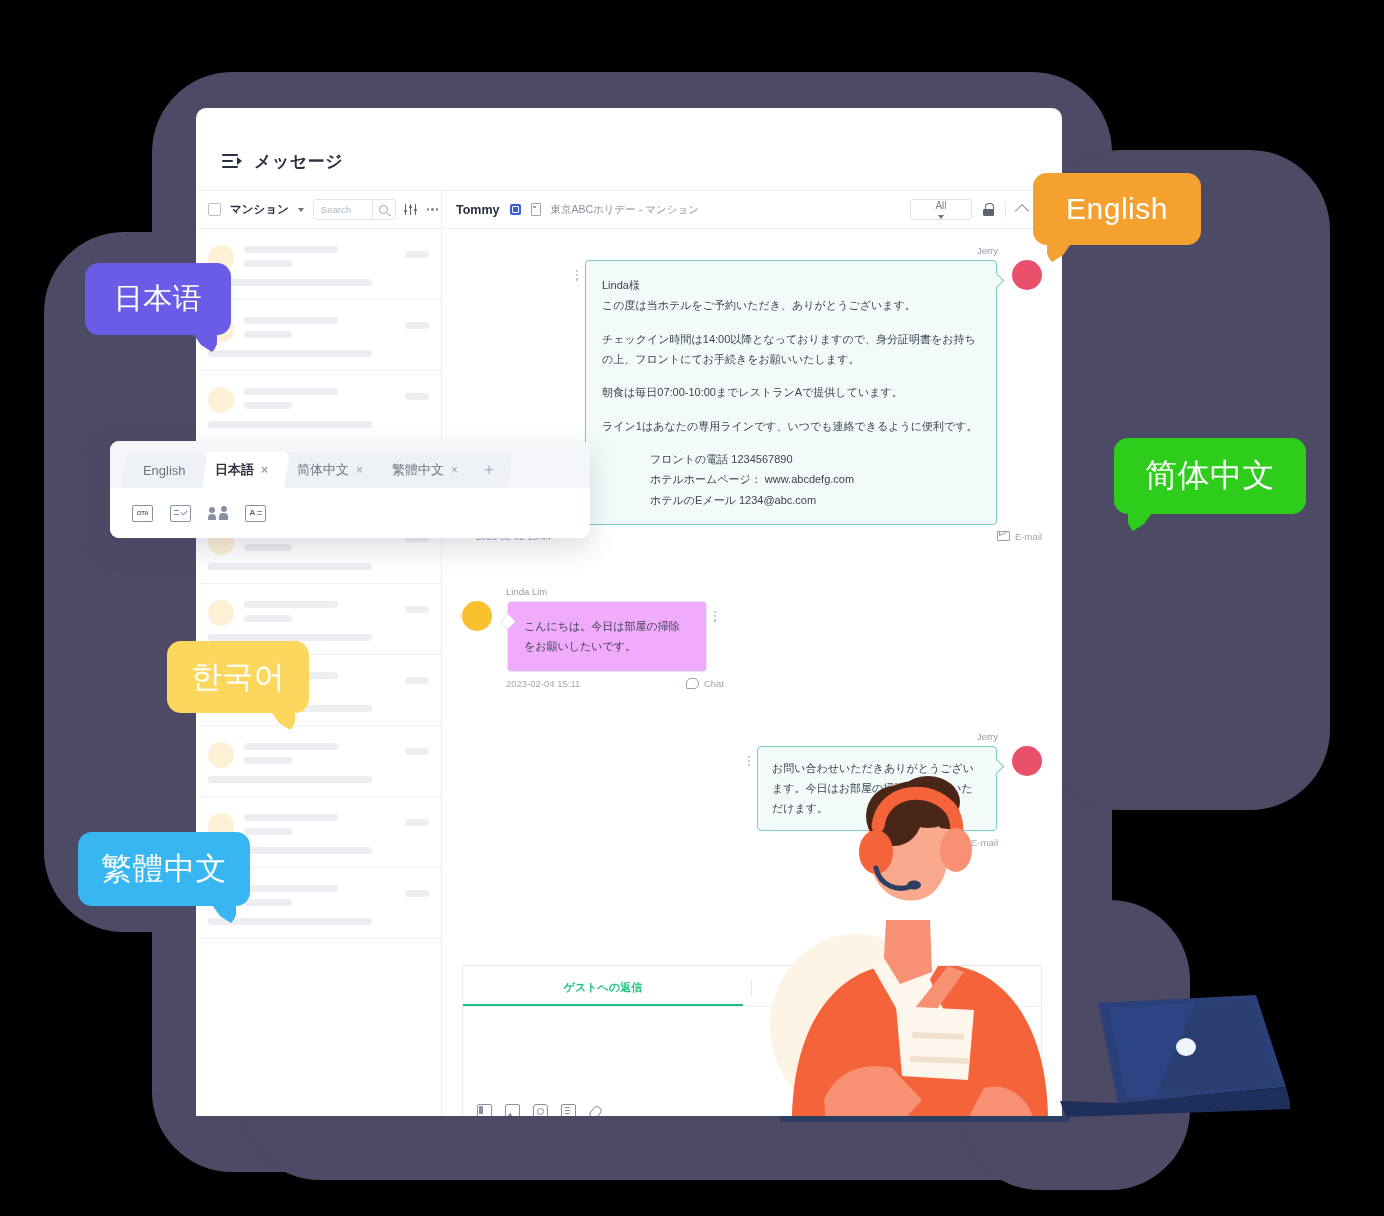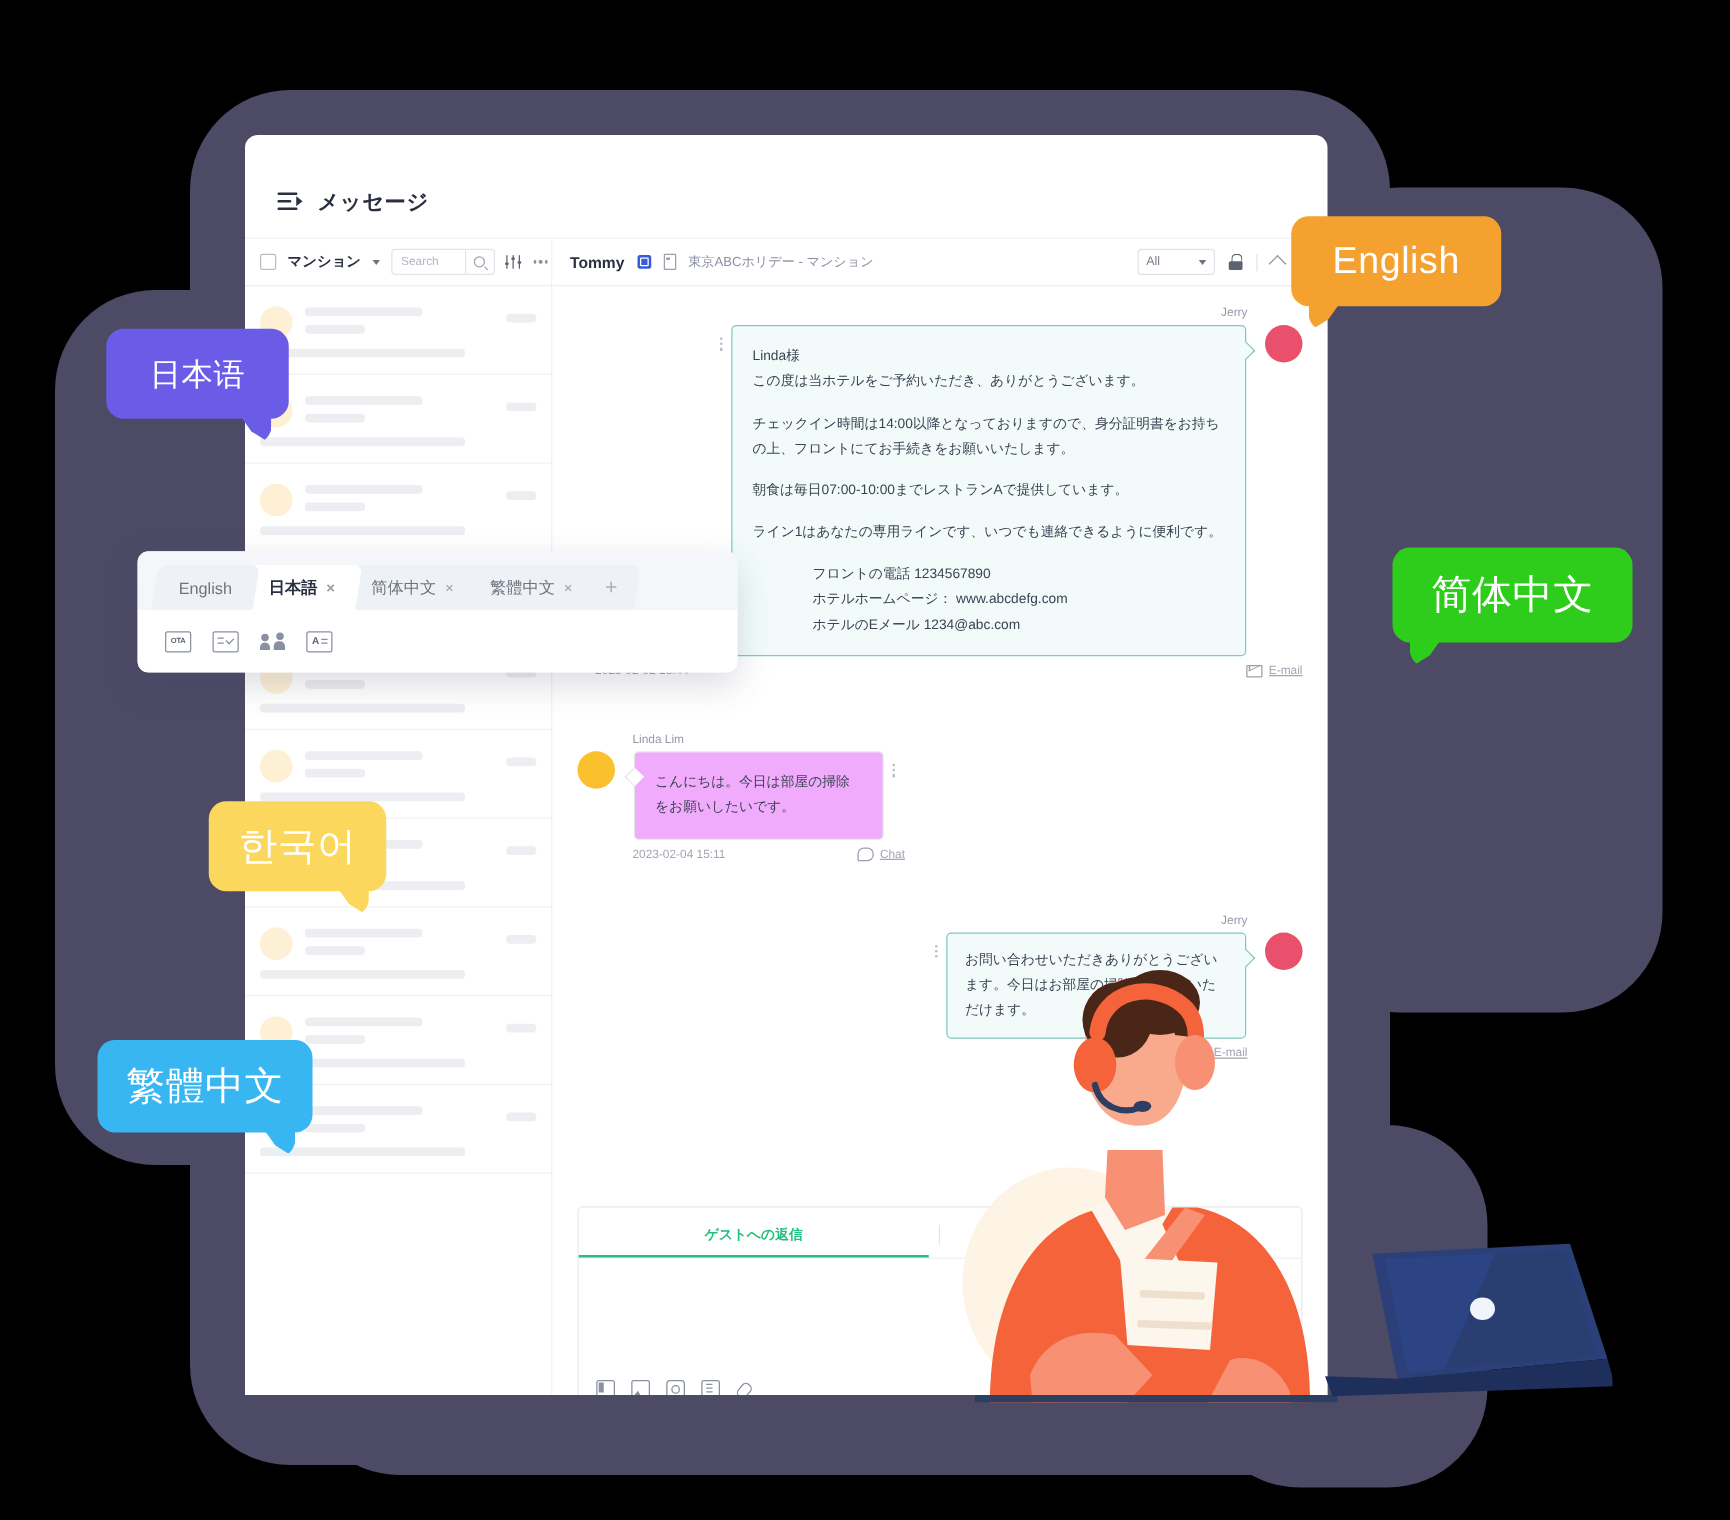--- a/index.html
+++ b/index.html
@@ -87,21 +87,21 @@
   .guest-name{font-size:12.5px;font-weight:700;color:#2b3040;}
   .badge-blue{width:11px;height:11px;border-radius:2px;background:#3b5bdb;position:relative;flex:none;}
   .badge-blue:after{content:"";position:absolute;left:2.6px;top:2.4px;width:5px;height:5px;
     border:1.2px solid #fff;border-radius:1px;}
   .prop-ic{width:8px;height:11px;border:1.2px solid #9aa0ac;border-radius:1px;flex:none;position:relative;}
   .prop-ic:after{content:"";position:absolute;left:1.5px;top:1.5px;width:3px;height:2px;background:#9aa0ac;}
   .prop-name{font-size:10.5px;color:#8a90a0;white-space:nowrap;}
   .head-right{margin-left:auto;display:flex;align-items:center;gap:11px;}
   .sel-all{
     width:62px;height:21px;border:1px solid #dfe2e8;border-radius:3px;display:flex;align-items:center;
-    justify-content:space-between;padding:0 6px;box-sizing:border-box;
+    justify-content:space-between;padding:0 6px;box-sizing:border-box;flex-direction:column;
   }
   .sel-all .lab{font-size:10px;color:#7b818e;}
   .ic-lock{width:11px;height:13px;position:relative;flex:none;}
   .ic-lock i{position:absolute;bottom:0;left:0;width:11px;height:7.5px;background:#5c6270;border-radius:1.5px;}
   .ic-lock b{position:absolute;top:0;left:2px;width:7px;height:7px;border:1.4px solid #5c6270;
     border-bottom:none;border-radius:4px 4px 0 0;}
   .vdiv{width:1px;height:14px;background:#e3e6ec;}
   .cv{width:9px;height:9px;border-left:1.5px solid #8b919c;border-top:1.5px solid #8b919c;flex:none;}
   .cv.up{transform:rotate(45deg);margin-top:3px;}
   .cv.dn{transform:rotate(-135deg);margin-bottom:3px;}
@@ -123,21 +123,21 @@
   .bubble p{margin:0;}
   .bubble p.gap{margin-top:13px;}
   .tail{position:absolute;right:-6px;top:14px;width:10px;height:10px;background:#f2fbfa;
     border-top:1px solid #7ec9c2;border-right:1px solid #7ec9c2;transform:rotate(45deg);}
   .tail.l{left:-6px;right:auto;background:#fff;border:none;border-bottom:1px solid #e4e7ec;
     border-left:1px solid #e4e7ec;}
   .avatar{width:30px;height:30px;border-radius:50%;flex:none;}
   .avatar.red{background:#e8506b;}
   .avatar.yellow{background:#fbc02d;}
   .meta{display:flex;align-items:center;font-size:9.5px;color:#a0a6b2;margin-top:6px;}
-  .meta .ch{margin-left:auto;display:flex;align-items:flex-end;gap:5px;text-decoration:underline;}
+  .meta .ch{margin-left:auto;display:flex;align-items:flex-start;gap:5px;}
   .ic-mail{width:11px;height:8px;border:1.2px solid #9aa0ac;border-radius:1px;position:relative;flex:none;}
   .ic-mail:after{content:"";position:absolute;left:0.6px;top:0.3px;width:6px;height:4px;
     border-left:1.2px solid #9aa0ac;border-bottom:1.2px solid #9aa0ac;transform:skewX(-34deg) rotate(-34deg);
     transform-origin:left top;}
   .ic-chat{width:11px;height:9px;border:1.2px solid #9aa0ac;border-radius:5px 5px 5px 1px;flex:none;}
 
   
   .composer{
     margin:0 20px 14px 20px;border:1px solid #e6e9ee;border-radius:4px;height:160px;
     display:flex;flex-direction:column;background:#fff;
@@ -488,21 +488,21 @@
       </div>
       <div class="lt-ic idc"></div>
     </div>
   </div>
 
   <div id="bubbles-host">
       <div class="sb" style="left: 1033px; top: 173px; width: 168px; height: 72px; background: rgb(245, 161, 48); color: rgb(255, 255, 255); font-size: 30px;">
         <span>English</span>
         <div class="tailn" style="left: 14px; bottom: -20px; border-width: 14px 10px 10px 16px; border-style: solid; border-color: rgb(245, 161, 48) transparent transparent rgb(245, 161, 48); border-radius: 0px 0px 0px 14px;"></div>
       </div>
-      <div class="sb" style="left: 85px; top: 263px; width: 146px; height: 72px; background: rgb(107, 92, 231); color: rgb(255, 255, 255); font-size: 25px;">
+      <div class="sb" style="left: 85px; top: 263px; width: 146px; height: 72px; background: rgb(107, 92, 231); color: rgb(255, 255, 255); font-size: 29px;">
         <span>日本语</span>
         <div class="tailn" style="right: 14px; bottom: -20px; border-width: 14px 16px 10px 10px; border-style: solid; border-color: rgb(107, 92, 231) rgb(107, 92, 231) transparent transparent; border-radius: 0px 0px 14px;"></div>
       </div>
       <div class="sb" style="left: 1114px; top: 438px; width: 192px; height: 76px; background: rgb(46, 204, 27); color: rgb(255, 255, 255); font-size: 32px;">
         <span>简体中文</span>
         <div class="tailn" style="left: 14px; bottom: -20px; border-width: 14px 10px 10px 16px; border-style: solid; border-color: rgb(46, 204, 27) transparent transparent rgb(46, 204, 27); border-radius: 0px 0px 0px 14px;"></div>
       </div>
       <div class="sb" style="left: 167px; top: 641px; width: 142px; height: 72px; background: rgb(251, 216, 93); color: rgb(255, 255, 255); font-size: 31px;">
         <span>한국어</span>
         <div class="tailn" style="right: 14px; bottom: -20px; border-width: 14px 16px 10px 10px; border-style: solid; border-color: rgb(251, 216, 93) rgb(251, 216, 93) transparent transparent; border-radius: 0px 0px 14px;"></div>

